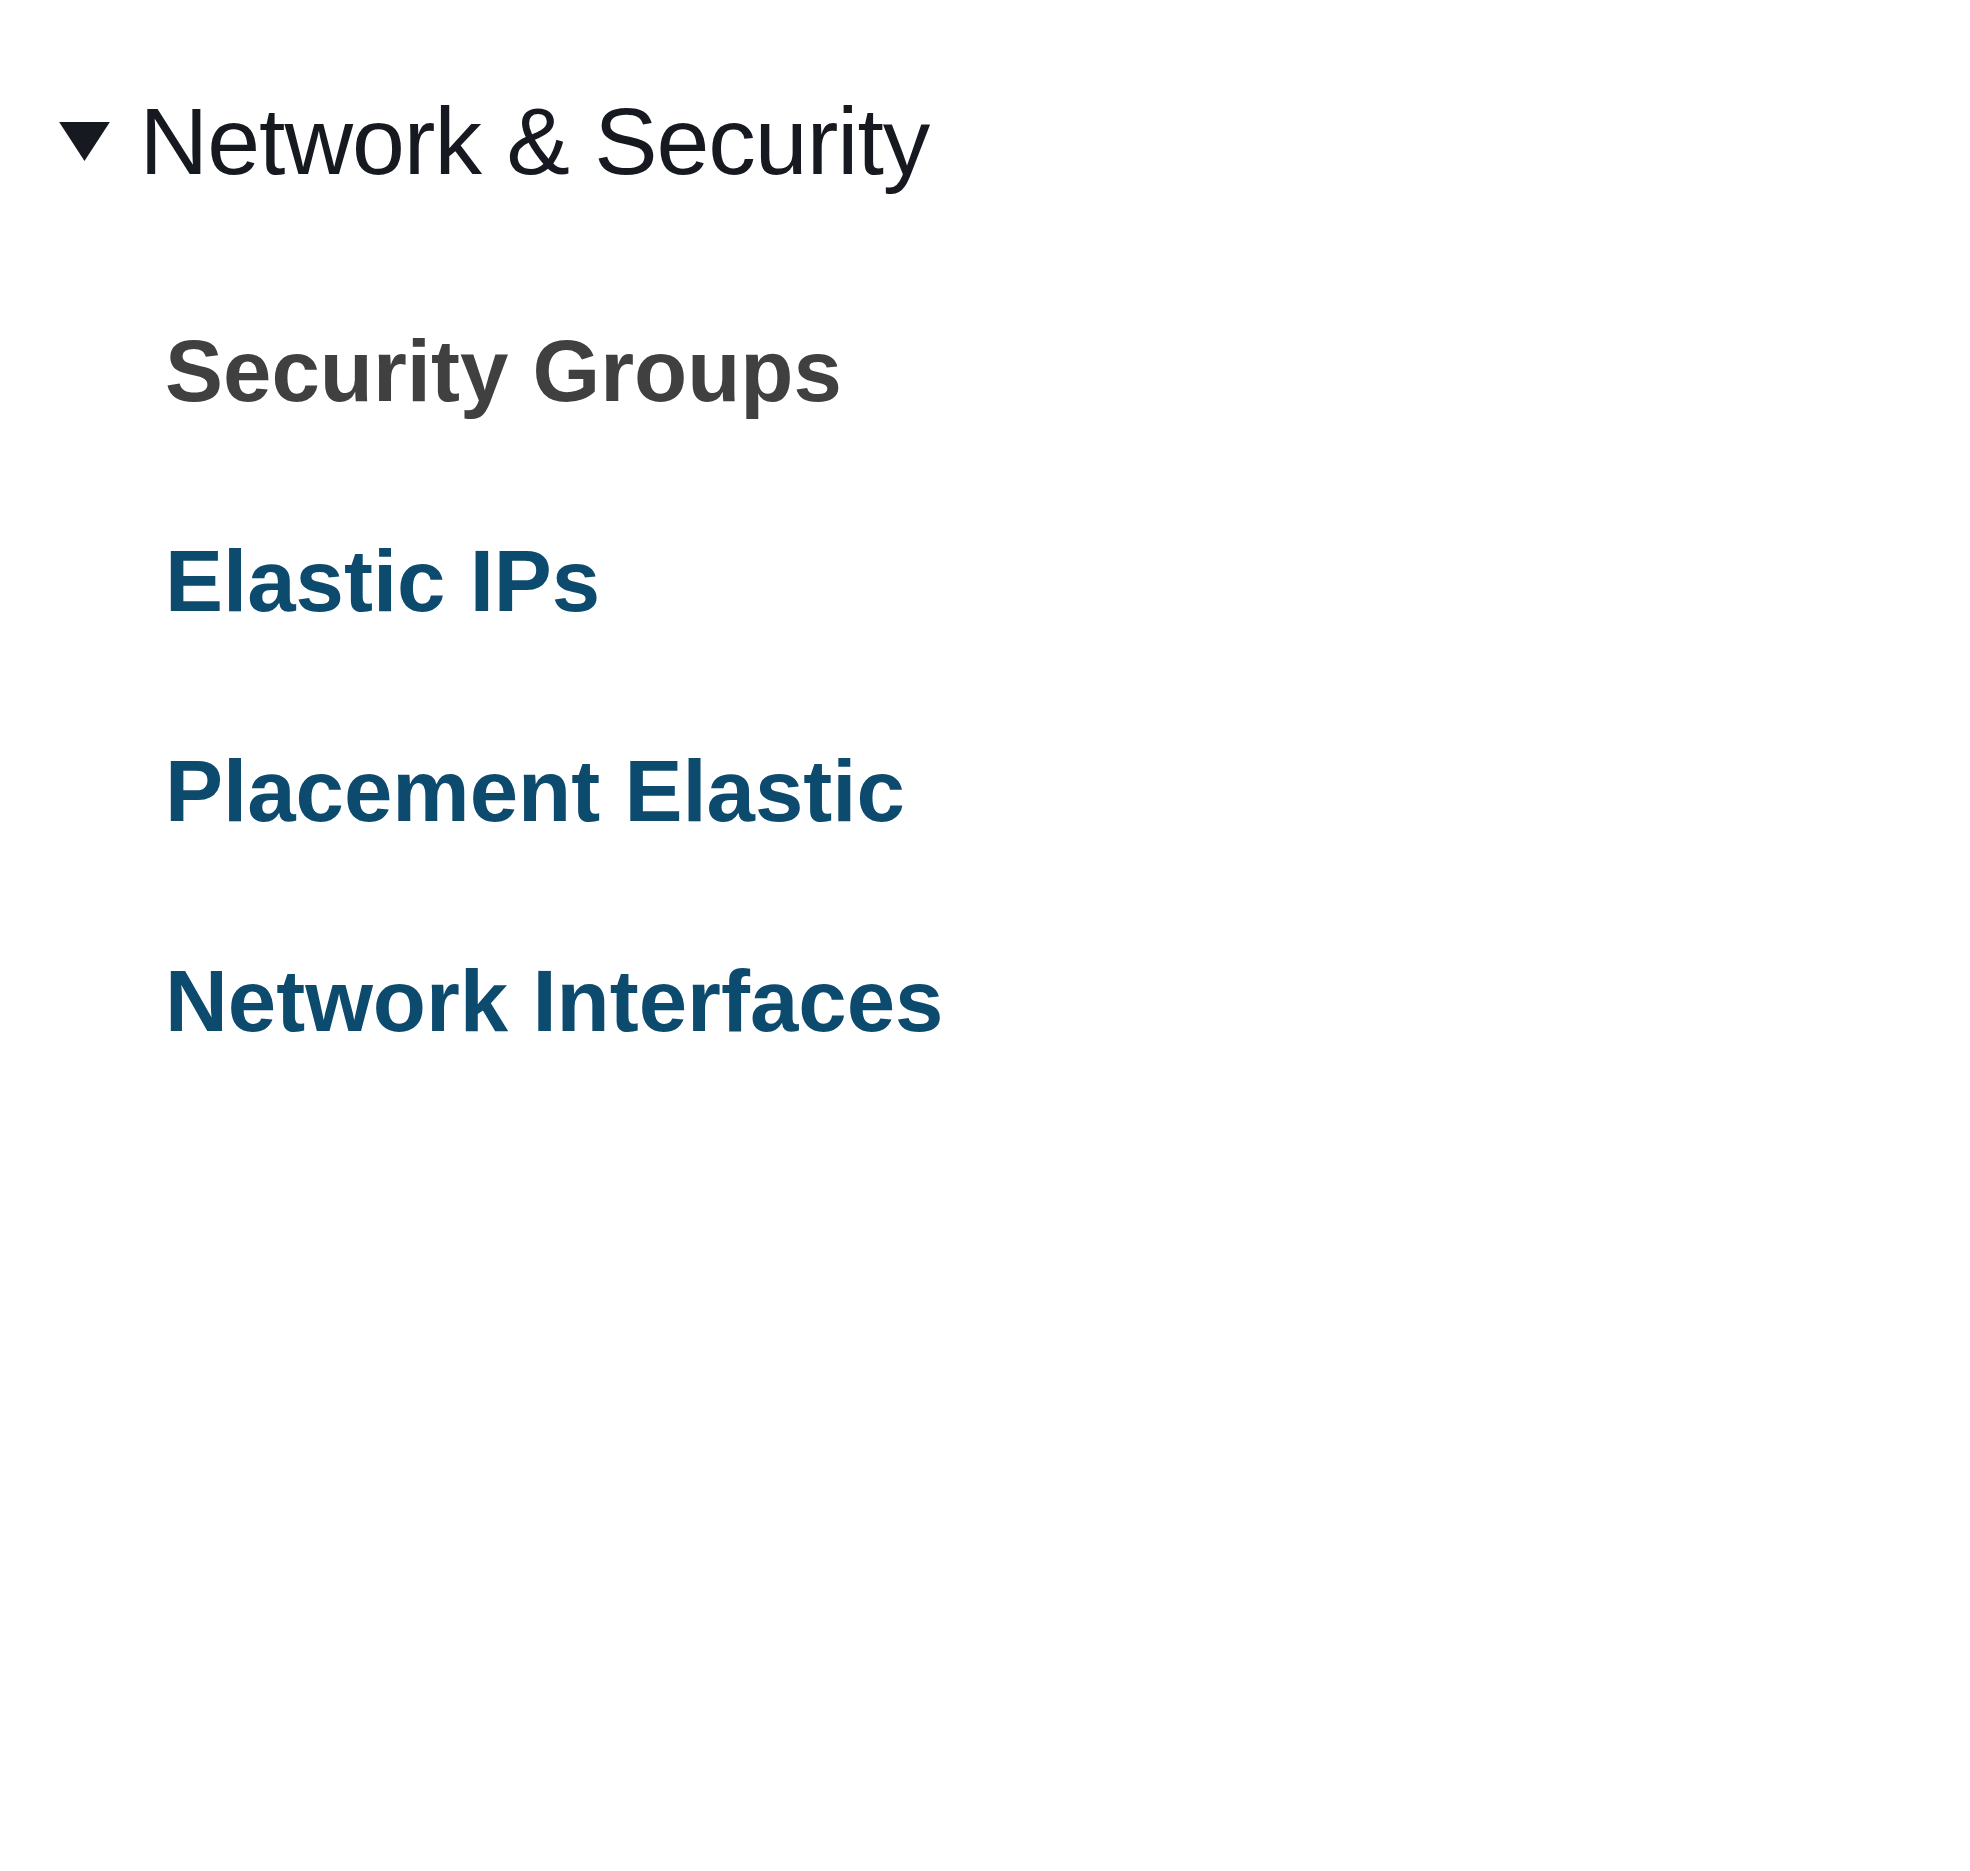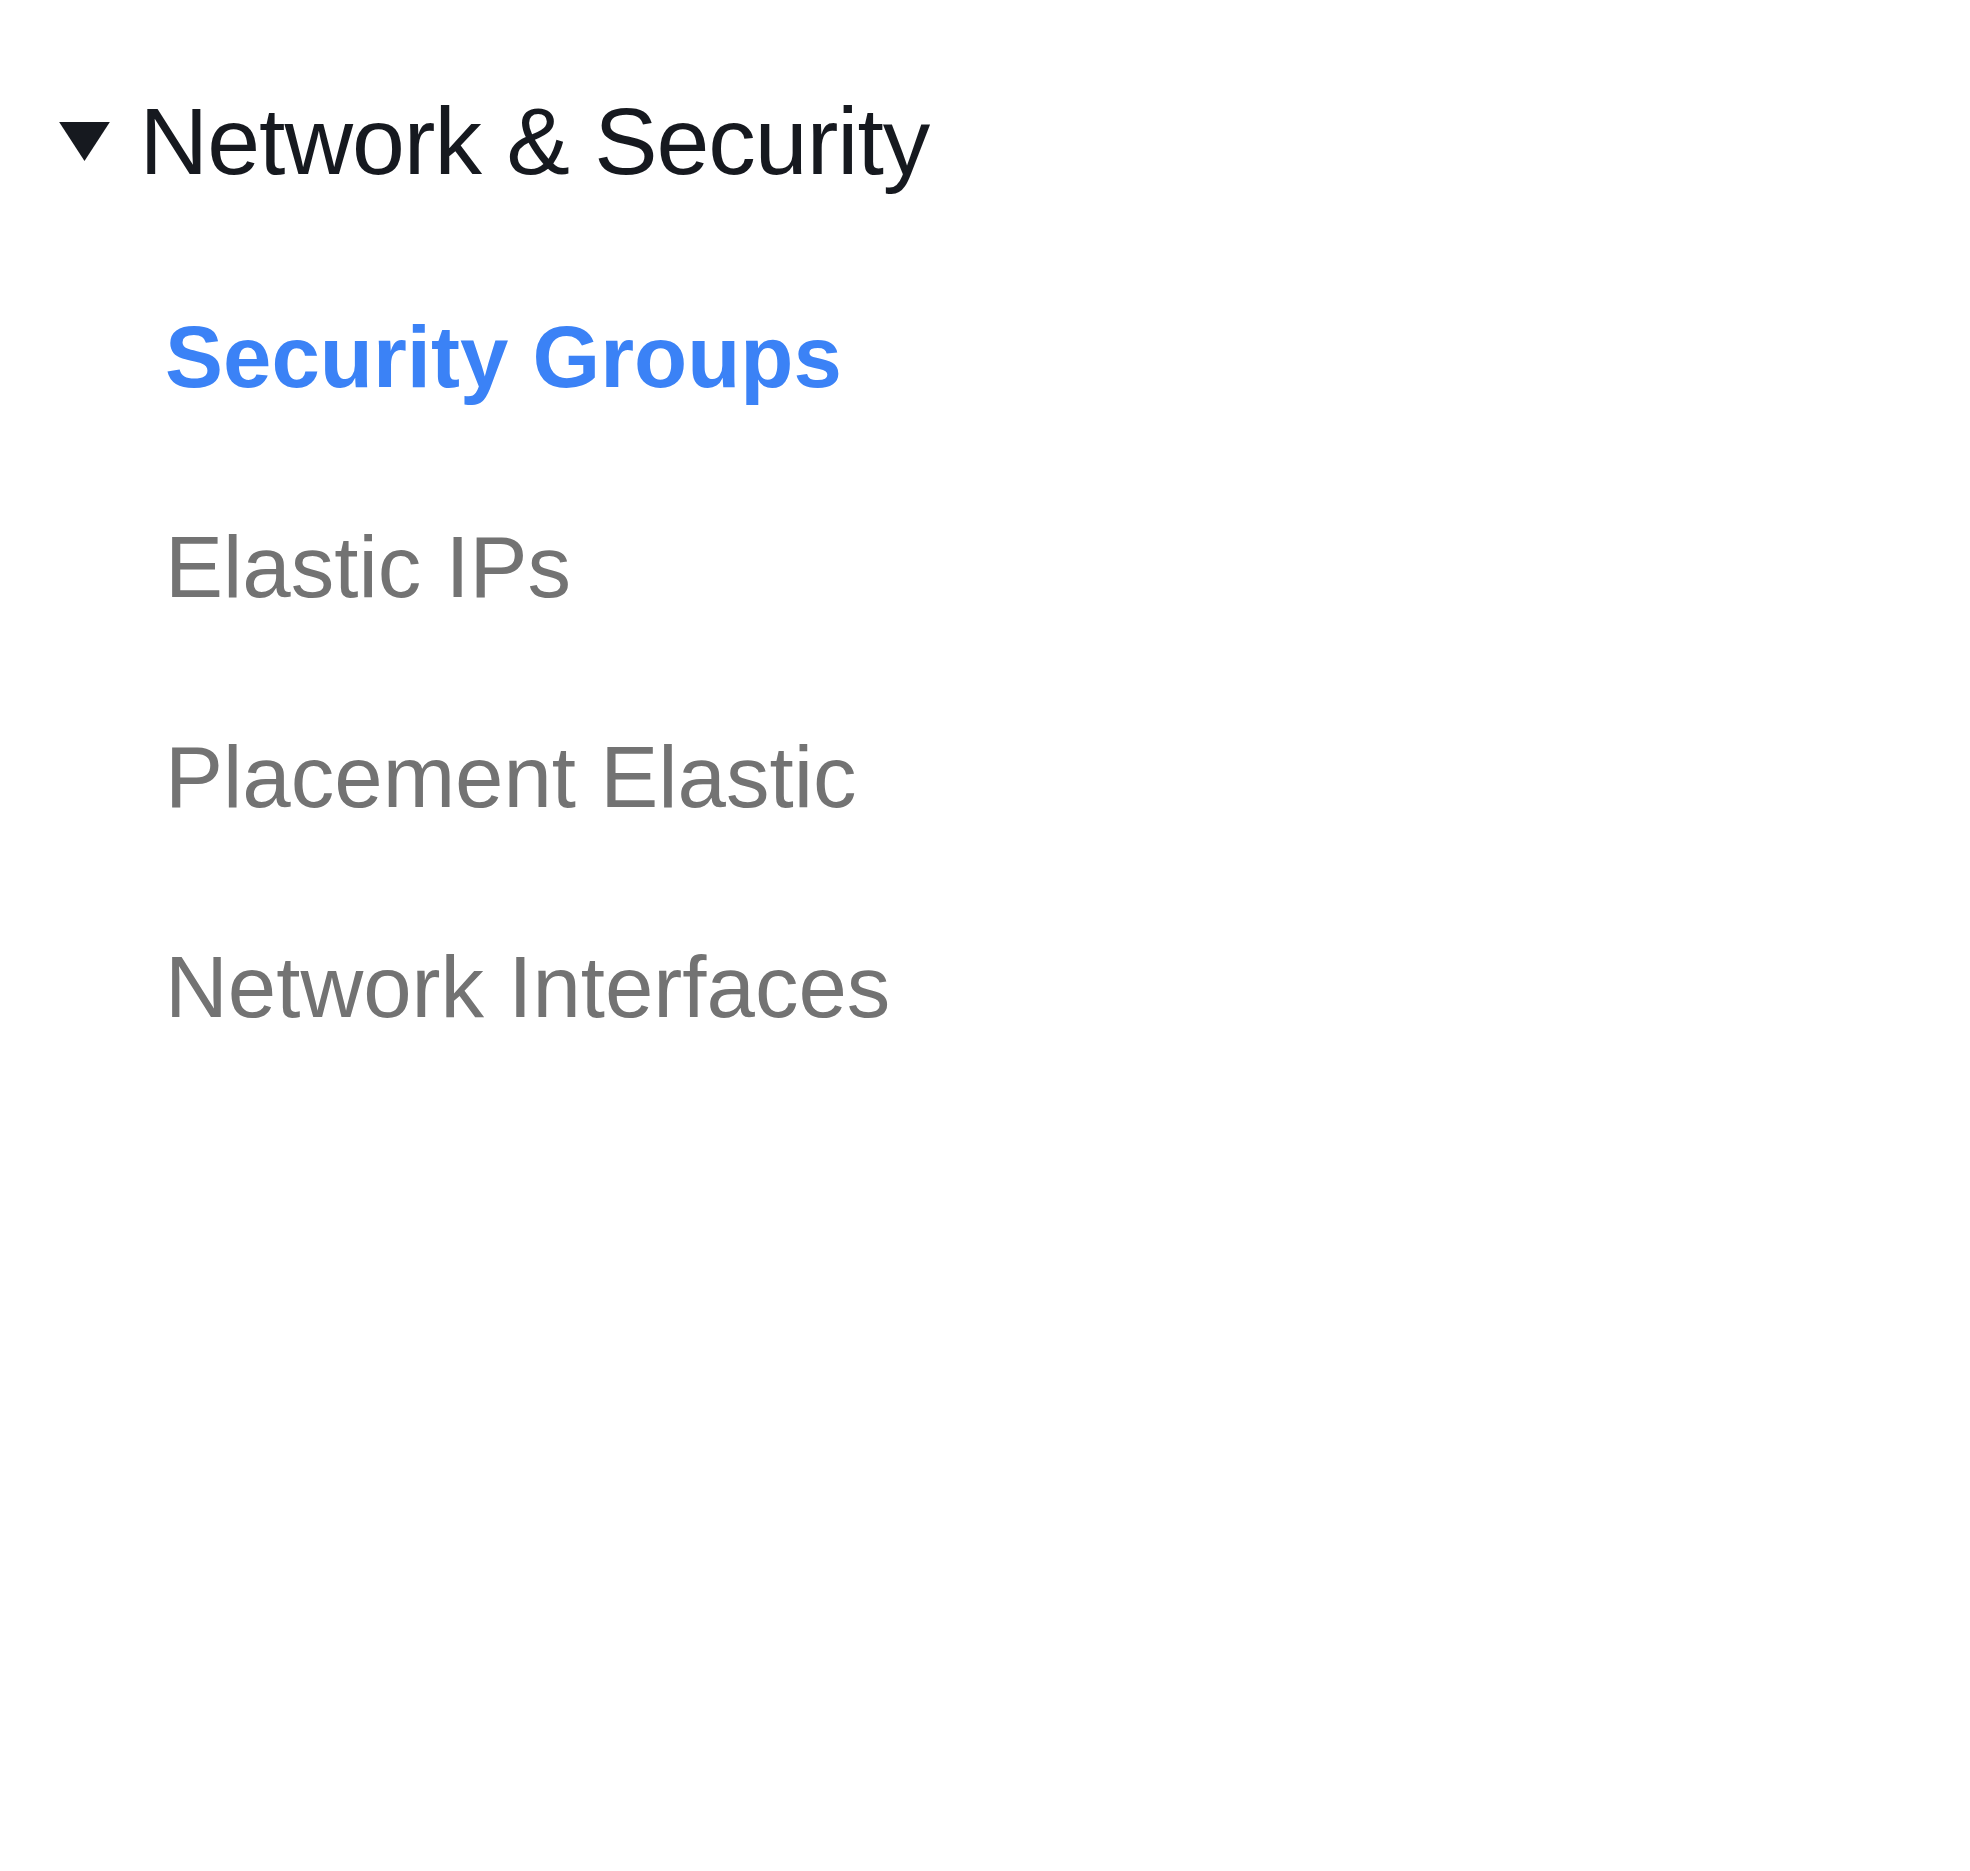--- a/index.html
+++ b/index.html
@@ -33,29 +33,30 @@
     .section-items {
       margin-top: 113px;
       padding-left: 106px;
       display: flex;
       flex-direction: column;
       gap: 110px;
     }
     .nav-item {
       font-size: 87px;
       line-height: 1.15;
-      color: #737373;
-      font-weight: 400;
+      color: #0c4a6e;
+      font-weight: 700;
       cursor: pointer;
       user-select: none;
       width: fit-content;
     }
     .nav-item.active {
-      color: #3b82f6;
+      color: #404040;
       font-weight: 700;
+      margin-top: 14px;
     }
   </style>
 </head>
 <body>
 
 <nav>
   <div class="section-header">
     <span class="caret">
       <svg width="51" height="39" viewBox="0 0 52 40">
         <polygon points="0,0 52,0 26,40" fill="#16191f"></polygon>

